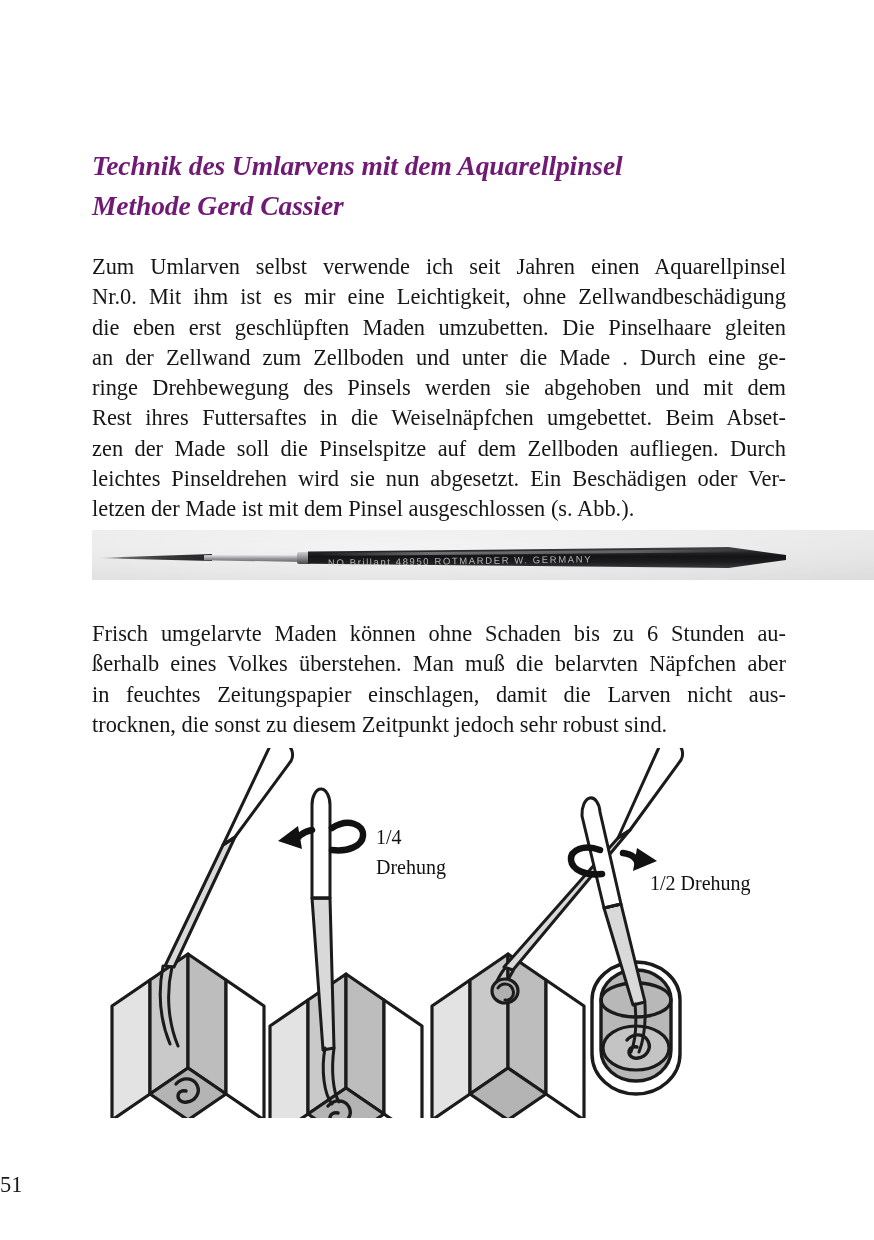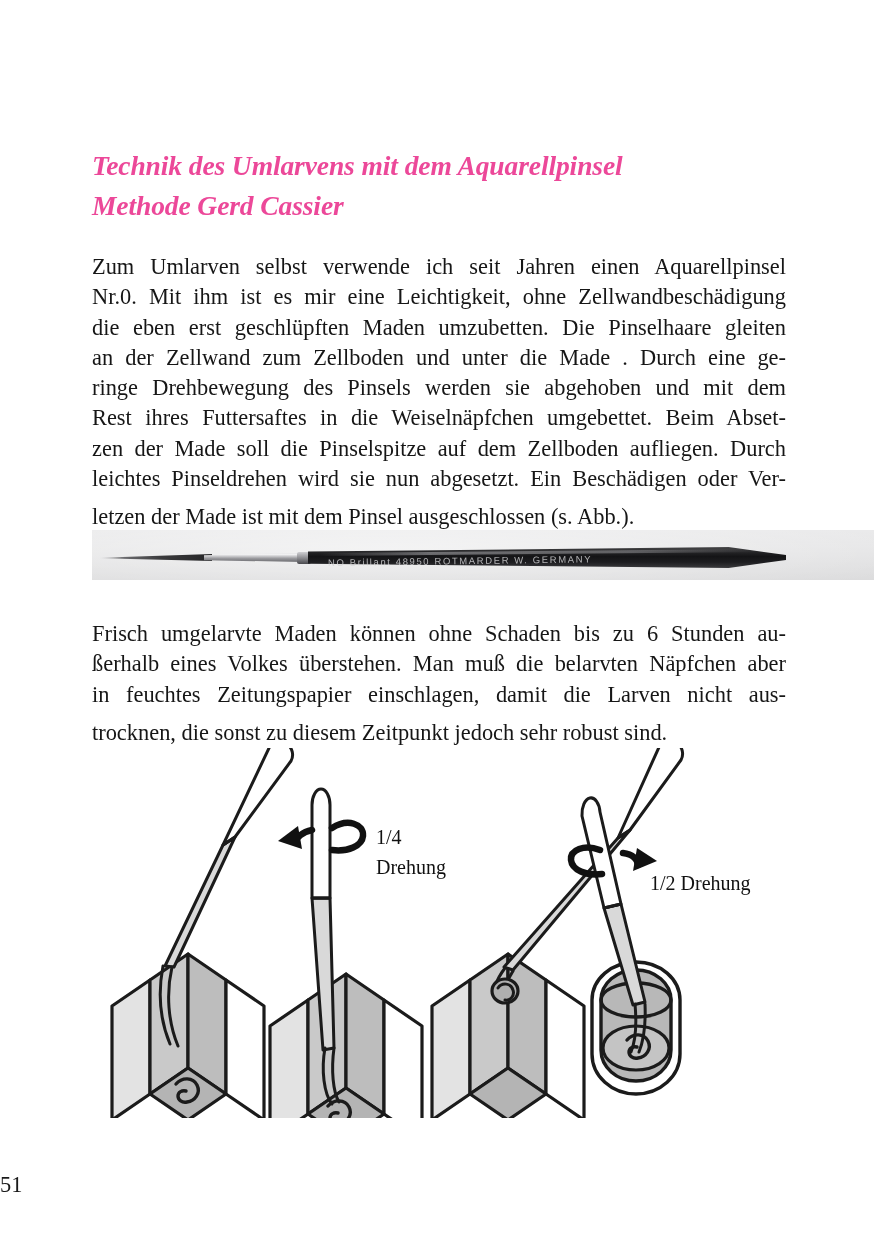--- a/index.html
+++ b/index.html
@@ -26,21 +26,21 @@
     position: absolute;
     left: 92px;
     top: 128px;
     width: 700px;
     font-family: "Liberation Serif", "DejaVu Serif", serif;
     font-style: italic;
     font-weight: bold;
     font-size: 27.5px;
     line-height: 40px;
     letter-spacing: -0.1px;
-    color: #ec4899;
+    color: #701a75;
   }
   .heading-line { display: block; white-space: nowrap; }
 
   
   .para {
     position: absolute;
     left: 92px;
     width: 694px;
     font-size: 22.4px;
     line-height: 30.3px;
@@ -50,21 +50,20 @@
   }
   .para .ln {
     display: block;
     text-align: justify;
     text-align-last: justify;
     white-space: nowrap;
   }
   .para .ln.last {
     text-align: right;
     text-align-last: left;
-    margin-top: 8px;
   }
   #para-1 { top: 252px; }
   #para-2 { top: 619px; }
 
   
   .photo {
     position: absolute;
     left: 92px;
     top: 530px;
     width: 784px;

